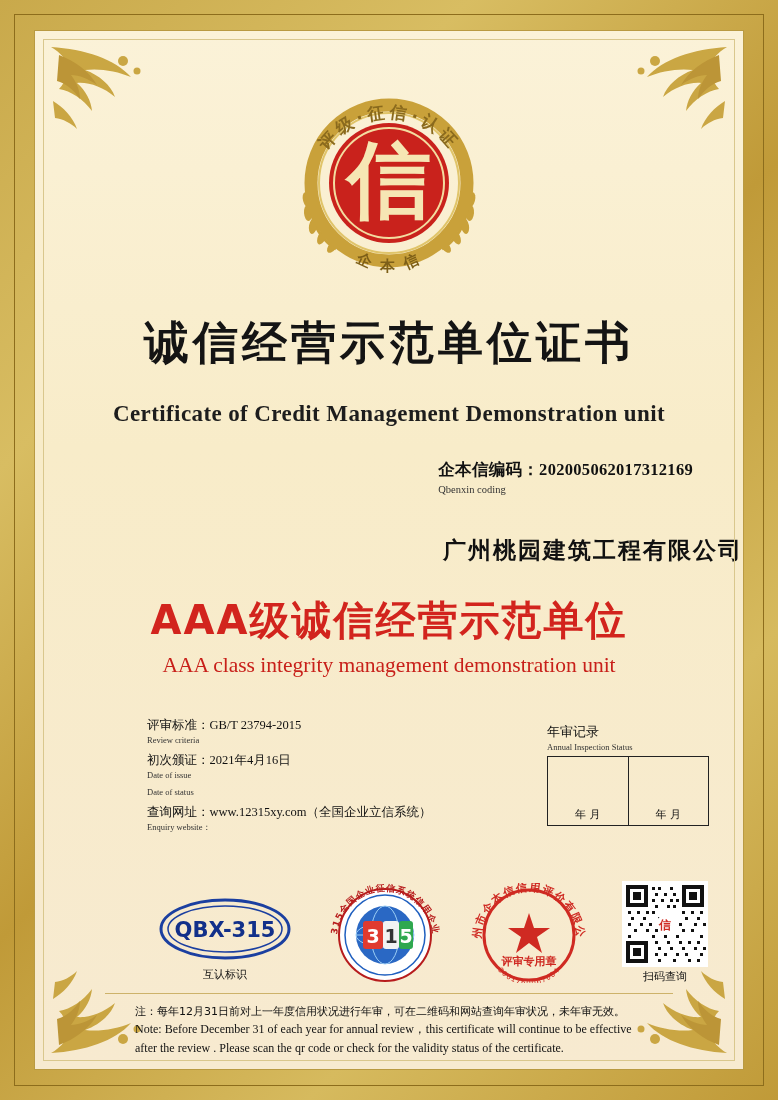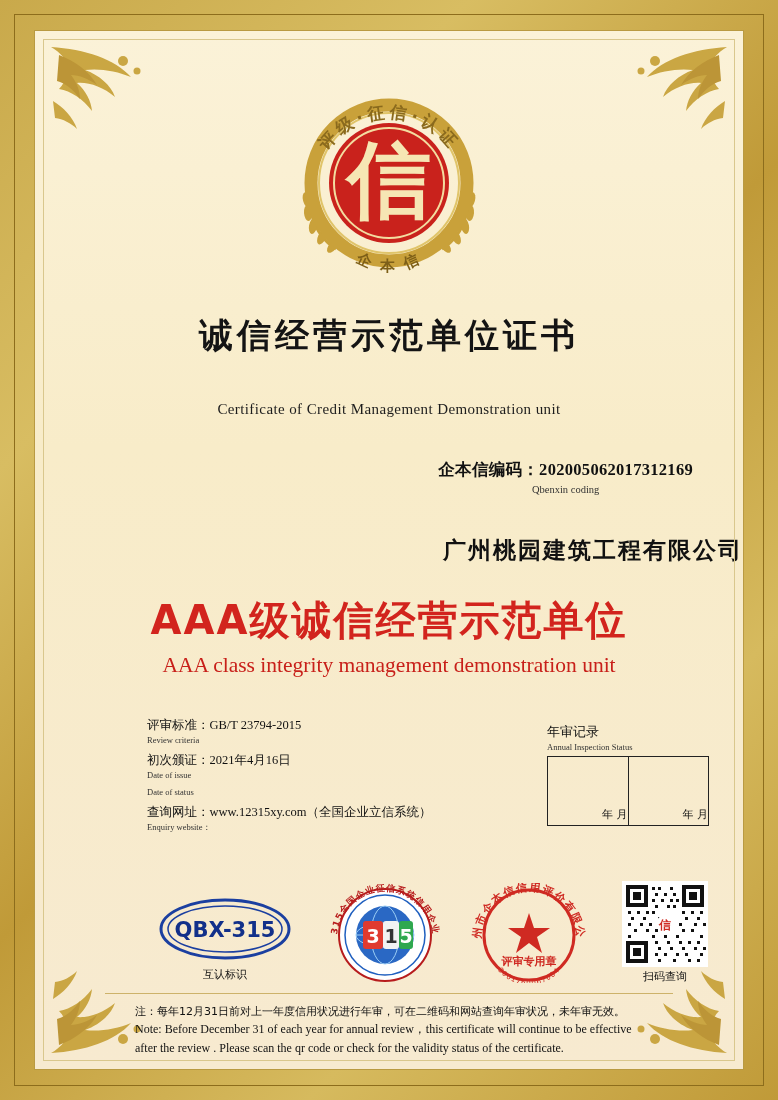--- a/index.html
+++ b/index.html
@@ -35,34 +35,35 @@
   .corner{position:absolute;width:118px;height:100px;opacity:.95;}
   .c-tl{left:10px;top:10px;}
   .c-tr{right:10px;top:10px;transform:scaleX(-1);}
   .c-bl{left:10px;bottom:10px;transform:scaleY(-1);}
   .c-br{right:10px;bottom:10px;transform:scale(-1,-1);}
 
   
   .seal-wrap{position:absolute;left:50%;top:52px;transform:translateX(-50%);width:230px;height:190px;}
   .title-cn{
     position:absolute;left:0;right:0;top:282px;text-align:center;
-    font-size:34px;font-weight:bold;letter-spacing:4px;color:#141414;
+    font-size:45px;font-weight:bold;letter-spacing:4px;color:#141414;
     font-family:"DejaVu Sans", sans-serif;
   }
   .title-en{
     position:absolute;left:0;right:0;top:370px;text-align:center;
-    font-size:15px;color:#1d1d1d;letter-spacing:.4px;
+    font-size:23px;color:#1d1d1d;letter-spacing:.4px;
     font-family:"Liberation Serif", serif;
+    font-weight:bold;
   }
   .coding-row{
     position:absolute;right:50px;top:428px;text-align:left;
   }
   .coding-main{font-size:16.5px;color:#111;font-family:"DejaVu Sans", sans-serif;font-weight:bold;letter-spacing:.3px;}
   .coding-main .num{font-family:"Liberation Serif", serif;font-weight:bold;}
-  .coding-sub{font-size:10.5px;color:#333;margin-top:3px;font-family:"Liberation Serif", serif;text-align:center;}
+  .coding-sub{font-size:10.5px;color:#333;margin-top:3px;font-family:"Liberation Serif", serif;}
   .company{
     position:absolute;left:0;right:0;top:504px;text-align:right;
     font-size:23px;font-weight:bold;color:#111;letter-spacing:2px;
     font-family:"DejaVu Sans", sans-serif;
   }
   .grade-cn{
     position:absolute;left:0;right:0;top:562px;text-align:center;
     font-size:40px;font-weight:bold;color:#d2241d;letter-spacing:2px;
     font-family:"DejaVu Sans", sans-serif;
   }
@@ -78,21 +79,21 @@
   .dcn .val{font-family:"Liberation Serif", serif;}
   .den{font-size:8.5px;color:#333;margin-top:1px;font-family:"Liberation Serif", serif;}
 
   
   .annual{position:absolute;left:512px;top:692px;width:162px;}
   .annual-cn{font-size:13px;color:#111;font-family:"DejaVu Sans", sans-serif;text-align:left;}
   .annual-en{font-size:8.5px;color:#333;margin-top:1px;font-family:"Liberation Serif", serif;}
   .annual-table{margin-top:4px;display:flex;border:1px solid #222;height:68px;}
   .annual-cell{flex:1;position:relative;}
   .annual-cell+.annual-cell{border-left:1px solid #222;}
-  .annual-cell span{position:absolute;bottom:3px;left:0;right:0;text-align:right;font-size:11px;color:#111;font-family:"DejaVu Sans", sans-serif;}
+  .annual-cell span{position:absolute;bottom:3px;left:0;right:0;text-align:center;font-size:11px;color:#111;font-family:"DejaVu Sans", sans-serif;}
 
   
   .badges{position:absolute;left:100px;right:60px;top:852px;height:106px;}
   .badge{position:absolute;text-align:center;}
   .badge-cap{font-size:11px;color:#111;margin-top:2px;font-family:"DejaVu Sans", sans-serif;}
 
   .qbx{left:22px;top:14px;width:136px;}
   .b315{left:190px;top:0px;width:120px;}
   .bseal{left:330px;top:0px;width:128px;}
   .bqr{left:480px;top:-2px;width:100px;}

